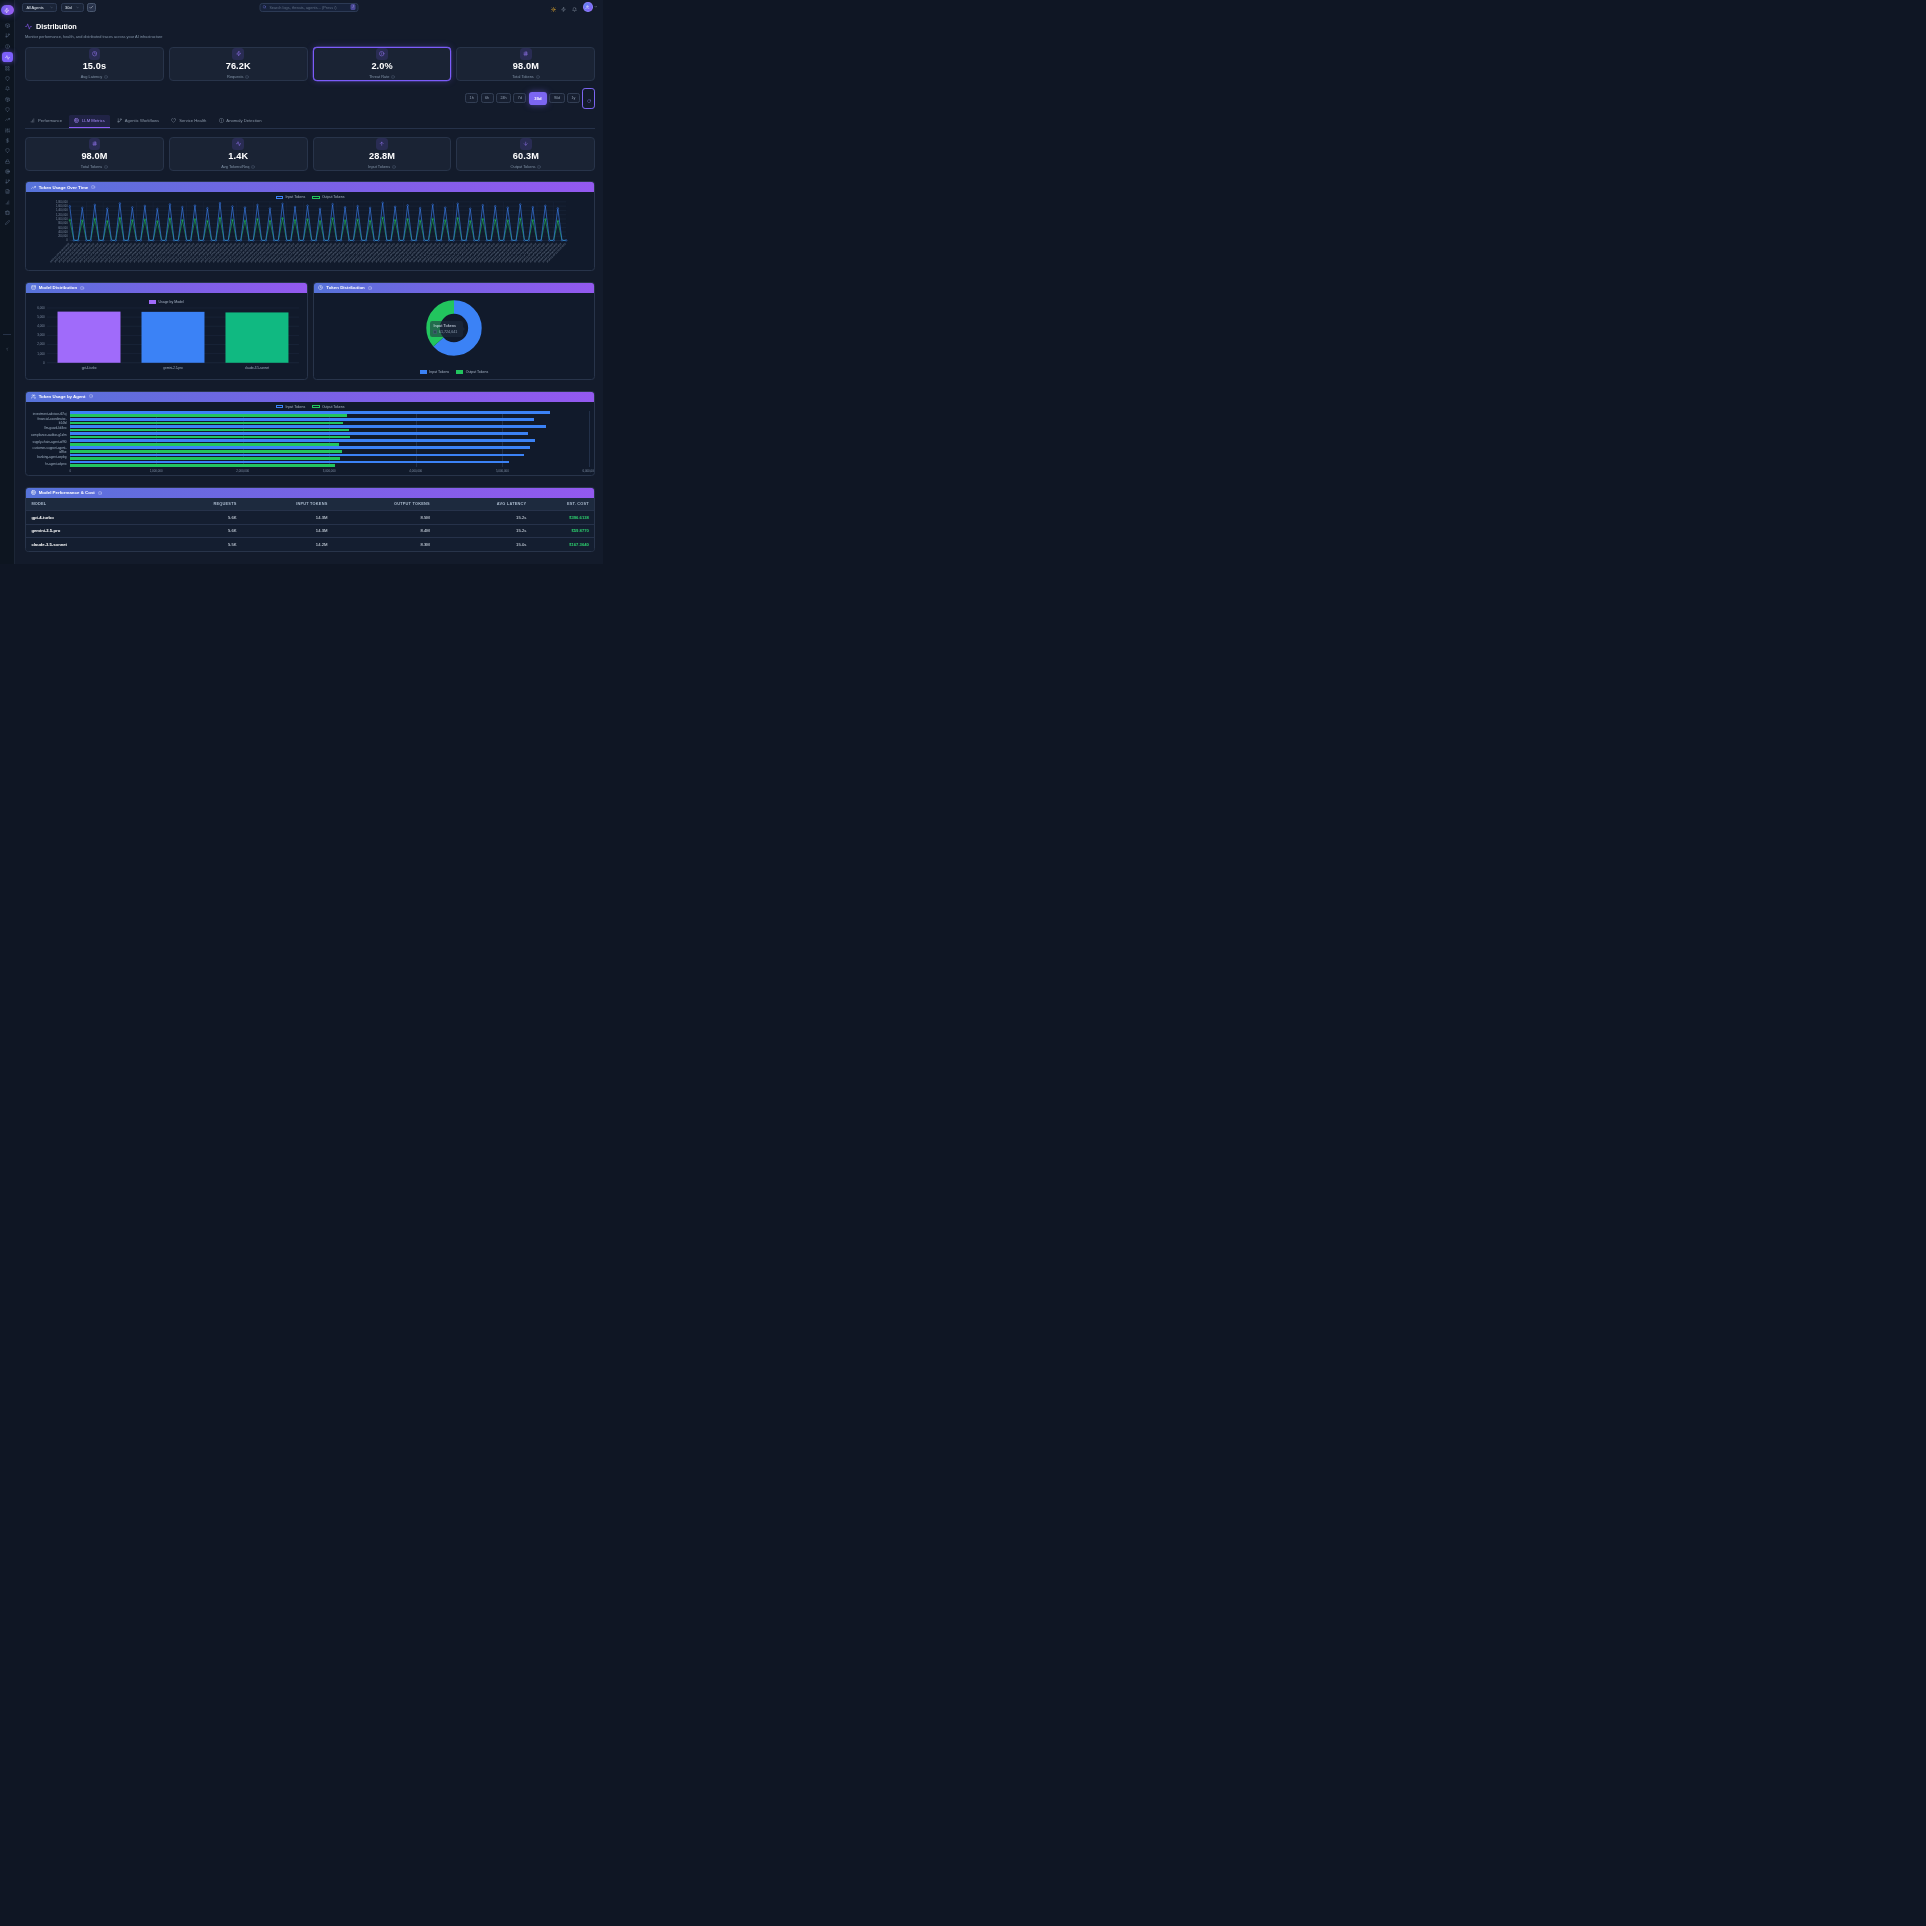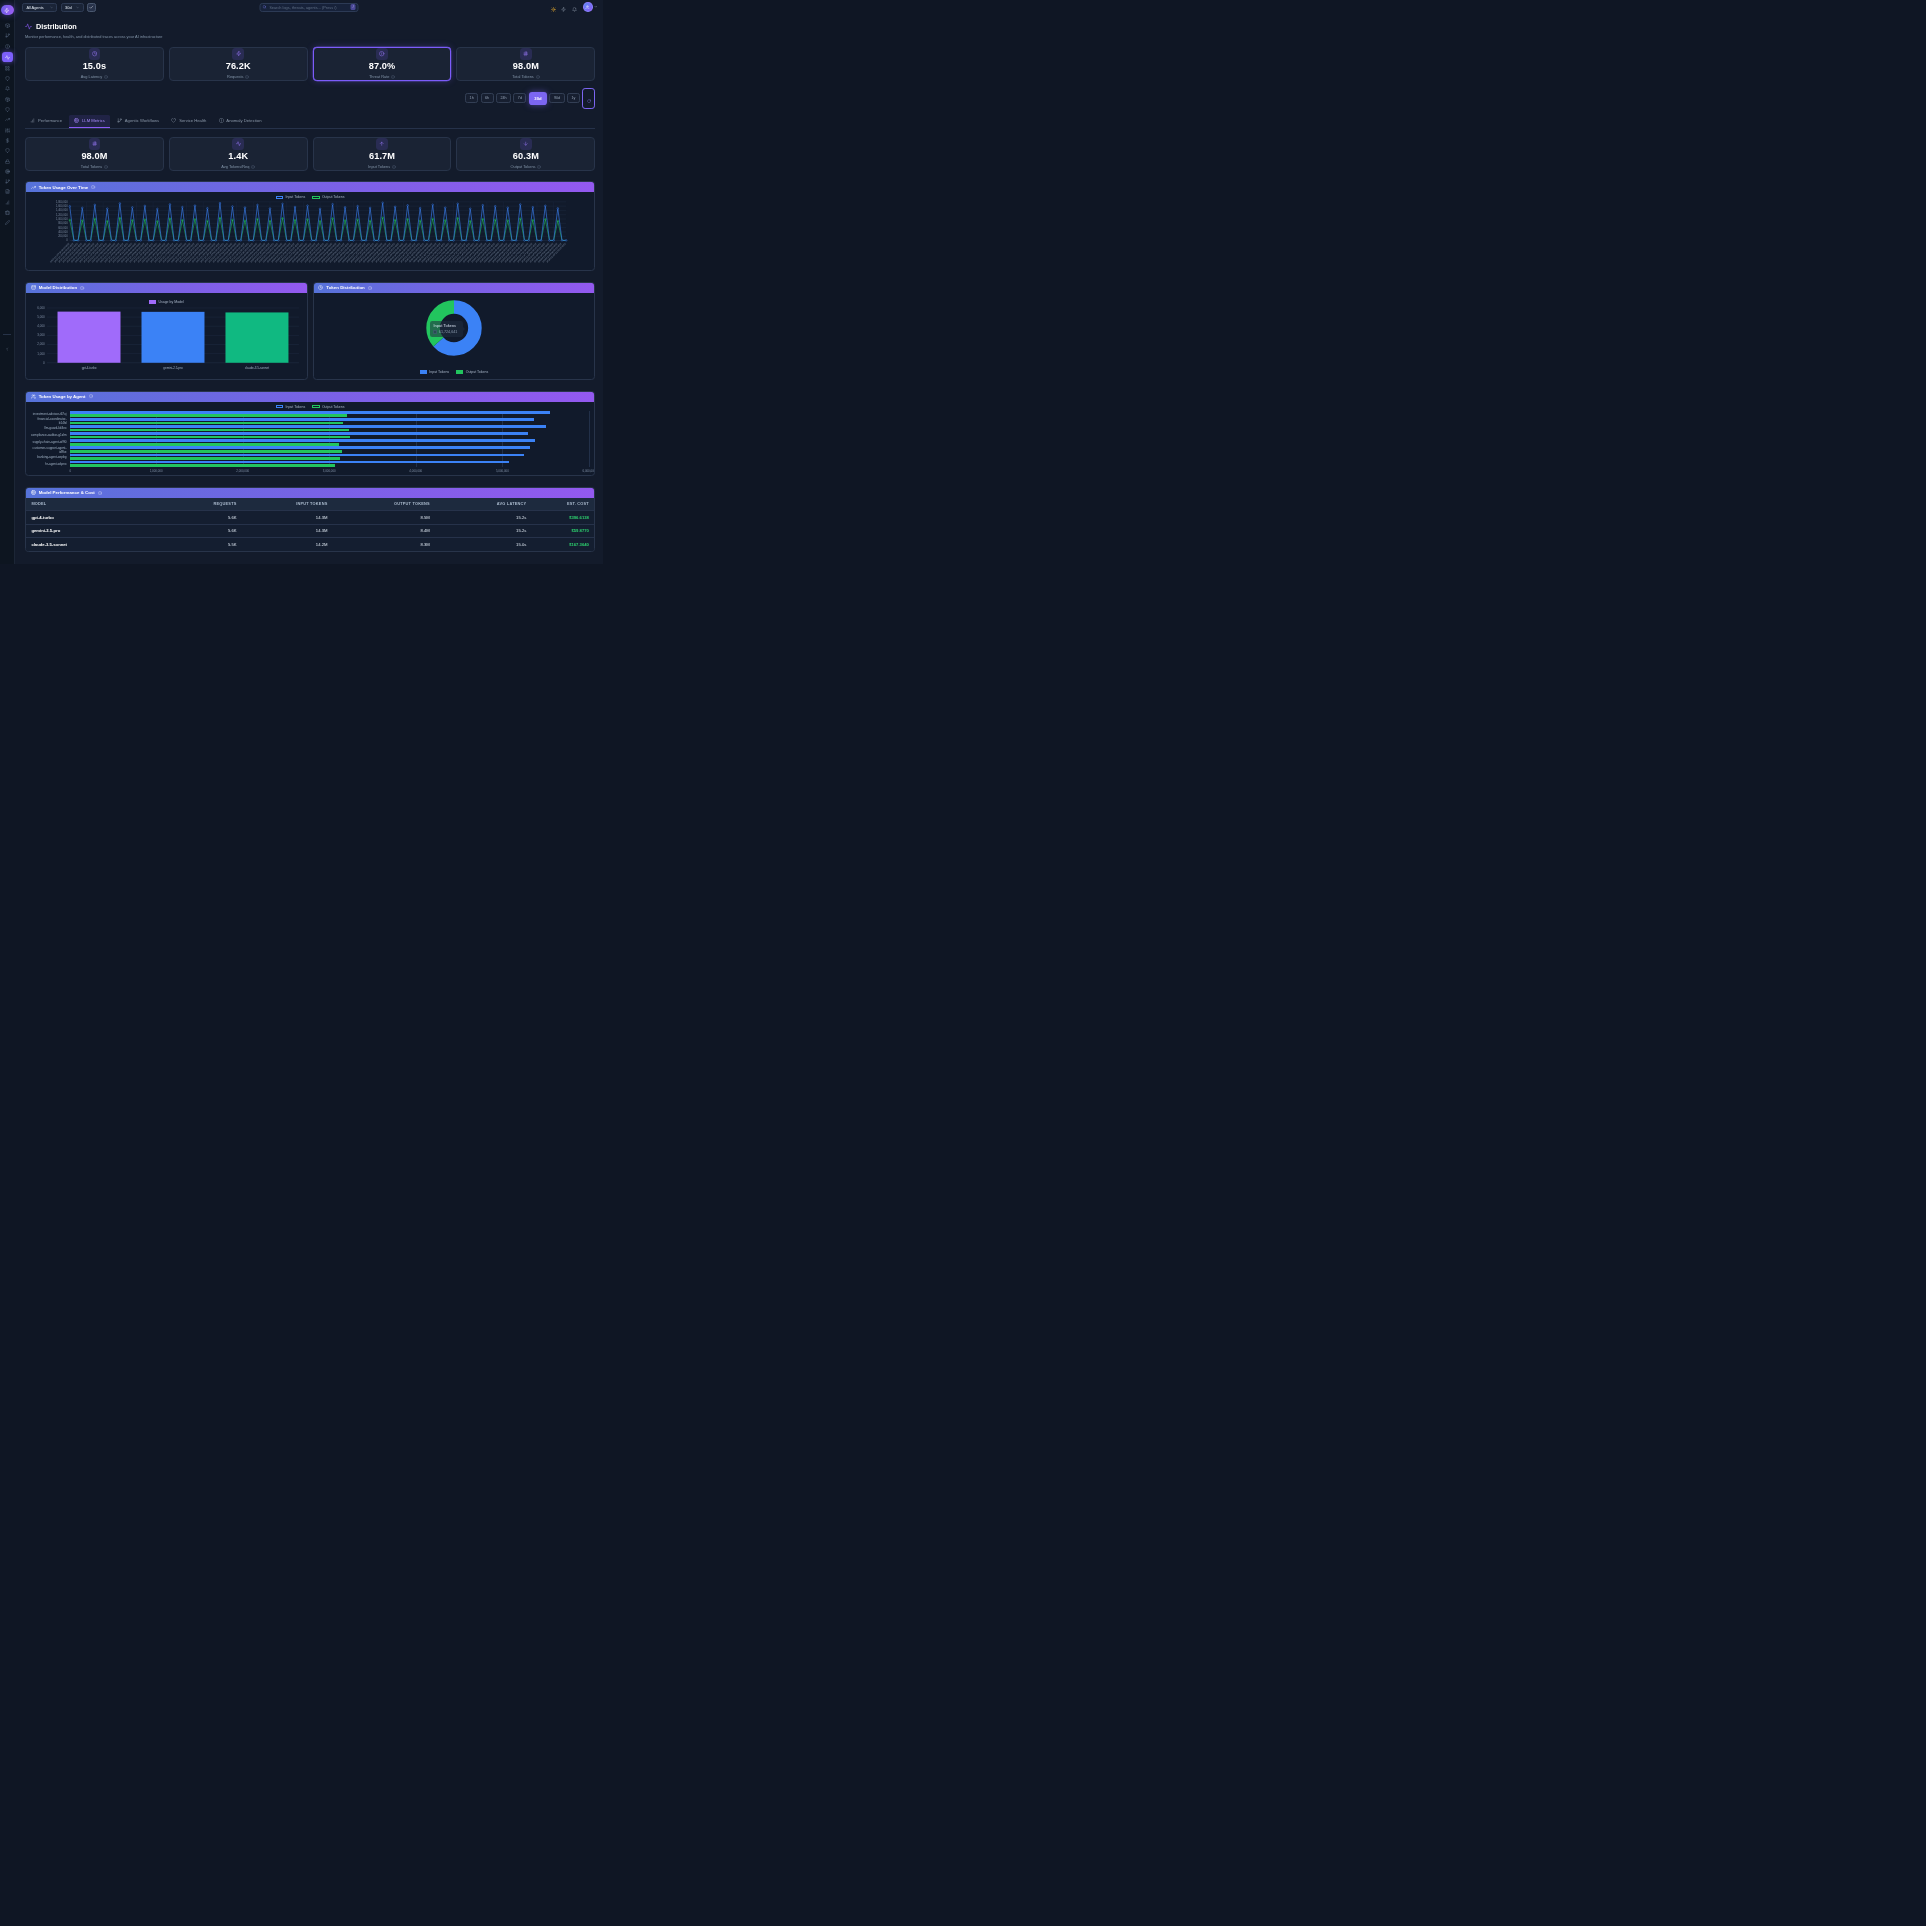--- a/index.html
+++ b/index.html
@@ -468,21 +468,21 @@
           <div class="kpi-card highlight">
             <div class="kpi-icon">
               <span class="ic">
                 <svg viewBox="0 0 24 24">
                   <circle cx="12" cy="12" r="10"></circle>
                   <line x1="12" y1="8" x2="12" y2="12"></line>
                   <line x1="12" y1="16" x2="12.01" y2="16"></line>
                 </svg>
               </span>
             </div>
-            <div class="kpi-value">87.0%</div>
+            <div class="kpi-value">2.0%</div>
             <div class="kpi-label">
               <span>Threat Rate</span>
               <span class="ic info-ic">
                 <svg viewBox="0 0 24 24">
                   <circle cx="12" cy="12" r="10"></circle>
                   <line x1="12" y1="16" x2="12" y2="12"></line>
                   <line x1="12" y1="8" x2="12.01" y2="8"></line>
                 </svg>
               </span>
             </div>
@@ -633,21 +633,21 @@
           </div>
           <div class="kpi-card">
             <div class="kpi-icon">
               <span class="ic">
                 <svg viewBox="0 0 24 24">
                   <line x1="12" y1="19" x2="12" y2="5"></line>
                   <polyline points="5 12 12 5 19 12"></polyline>
                 </svg>
               </span>
             </div>
-            <div class="kpi-value">61.7M</div>
+            <div class="kpi-value">28.8M</div>
             <div class="kpi-label">
               <span>Input Tokens</span>
               <span class="ic info-ic">
                 <svg viewBox="0 0 24 24">
                   <circle cx="12" cy="12" r="10"></circle>
                   <line x1="12" y1="16" x2="12" y2="12"></line>
                   <line x1="12" y1="8" x2="12.01" y2="8"></line>
                 </svg>
               </span>
             </div>

